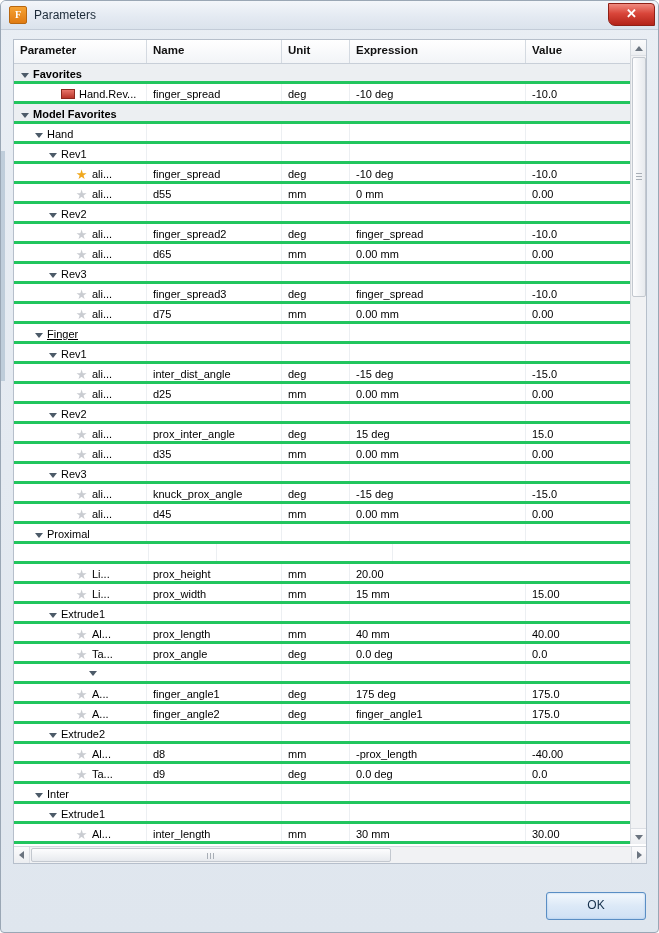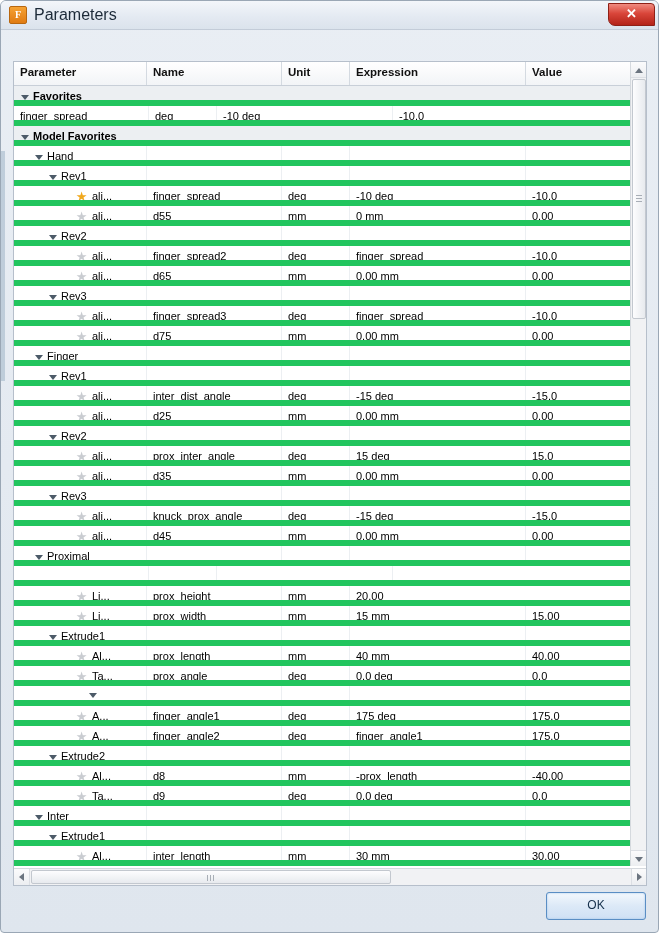--- a/index.html
+++ b/index.html
@@ -44,21 +44,21 @@
     border: 1px solid #b8670f;
     color: #fff;
     font-size: 10px;
     font-weight: bold;
     line-height: 15px;
     text-align: center;
     font-family: "Liberation Serif", serif;
     margin-right: 7px;
   }
   .title-text {
-    font-size: 16px;
+    font-size: 12px;
     color: #1c2a38;
   }
   .close-btn {
     position: absolute;
     right: 3px; top: 2px;
     width: 45px; height: 21px;
     border-radius: 0 4px 0 7px;
     background: linear-gradient(to bottom, #f08b80 0%, #d9463a 45%, #b32318 100%);
     border: 1px solid #8e2016;
     color: #fff;
@@ -69,21 +69,20 @@
     cursor: pointer;
   }
 
   
   .content {
     position: absolute;
     left: 0; top: 28px;
     right: 0; bottom: 0;
     padding: 10px 12px 0 12px;
     box-sizing: border-box;
-    margin-top: 22px;
   }
 
   .grid-outer {
     position: relative;
     width: 634px;
     height: 825px;
     background: #ffffff;
     border: 1px solid #b6bfcb;
     box-sizing: border-box;
     overflow: hidden;
@@ -120,21 +119,21 @@
     left: 0;
     top: 24px;
     width: 617px;
     height: 780px;
     overflow: hidden;
   }
   .row {
     display: flex;
     height: 20px;
     box-sizing: border-box;
-    border-bottom: 6px solid #22c55e;
+    border-bottom: 3px solid #22c55e;
     background: #ffffff;
   }
   .row.group {
     background: #eceff2;
   }
   .cell {
     box-sizing: border-box;
     border-right: 1px solid #eceff2;
     padding: 3px 6px;
     font-size: 11px;
@@ -371,20 +370,27 @@
                 <span class="arrow open"></span>
                 <span class="lbl bold">Favorites</span>
               </div>
             </div>
             <div class="cell c-name"></div>
             <div class="cell c-unit"></div>
             <div class="cell c-expr"></div>
             <div class="cell c-value"></div>
           </div>
           <div class="row">
+            <div class="cell c-param">
+              <div class="tree" style="padding-left: 28px;">
+                <span class="arrow none"></span>
+                <span class="fav-icon"></span>
+                <span class="lbl">Hand.Rev...</span>
+              </div>
+            </div>
             <div class="cell c-name">finger_spread</div>
             <div class="cell c-unit">deg</div>
             <div class="cell c-expr">-10 deg</div>
             <div class="cell c-value">-10.0</div>
           </div>
           <div class="row group">
             <div class="cell c-param">
               <div class="tree" style="padding-left: 0px;">
                 <span class="arrow open"></span>
                 <span class="lbl bold">Model Favorites</span>

